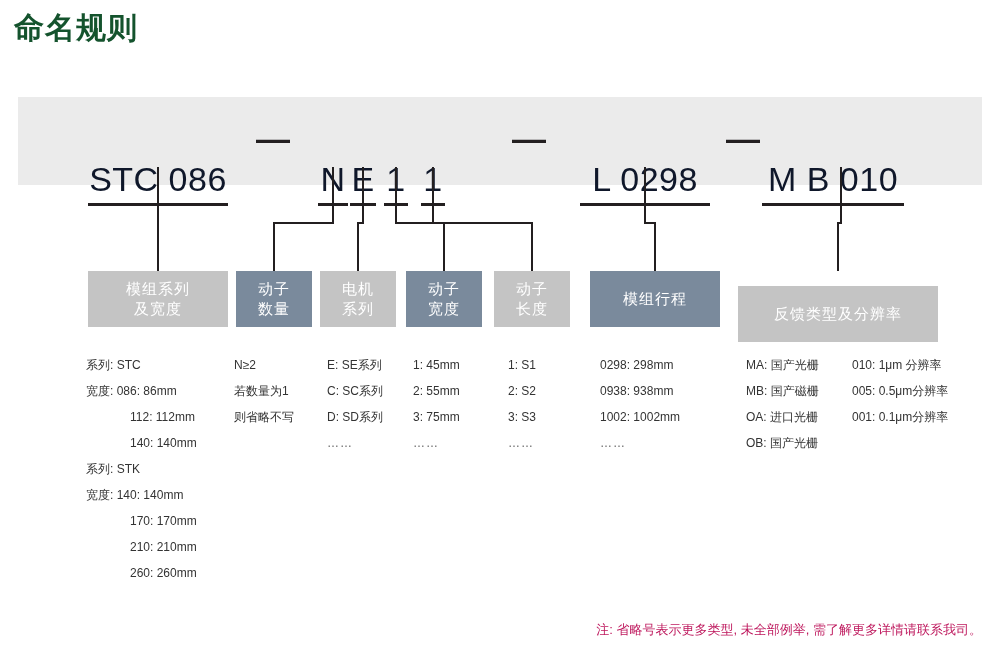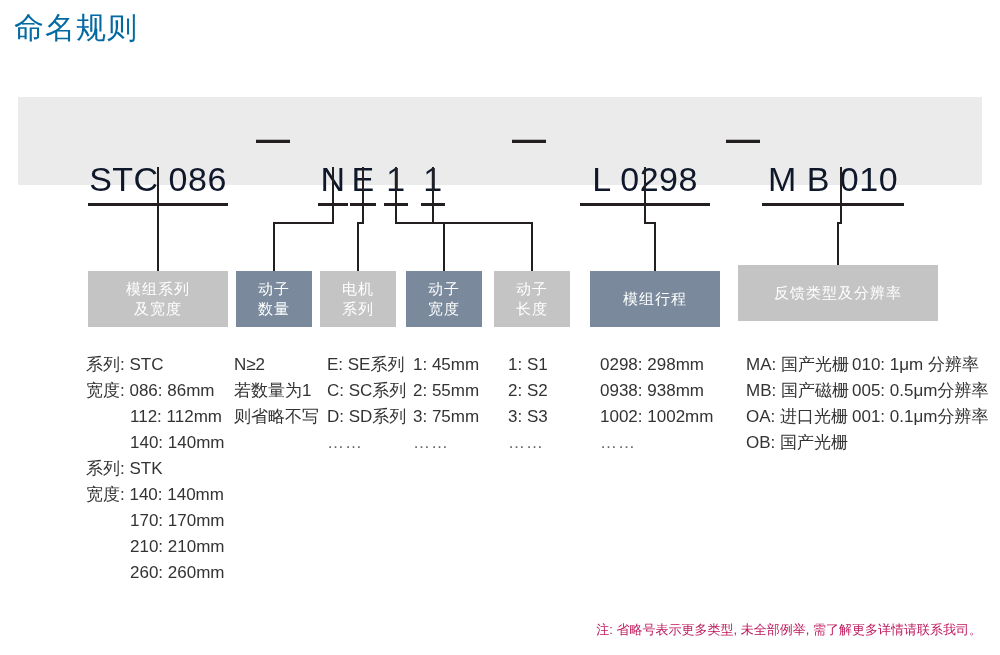--- a/index.html
+++ b/index.html
@@ -15,23 +15,23 @@
     position: relative;
     overflow: hidden;
   }
 
   
   .page-title {
     position: absolute;
     left: 14px;
     top: 8px;
     font-size: 30px;
-    font-weight: normal;
+    font-weight: bold;
     letter-spacing: 1px;
-    color: #0369a1;
+    color: #14532d;
   }
 
   
   .code-banner {
     position: absolute;
     left: 18px;
     top: 97px;
     width: 964px;
     height: 88px;
     background: #ebebeb;
@@ -93,21 +93,21 @@
     font-size: 15px;
     line-height: 20px;
     letter-spacing: 1px;
   }
   .box.light { background: #c4c4c4; }
   .box.dark  { background: #7a8a9c; }
 
   
   .detail {
     position: absolute;
-    font-size: 17px;
+    font-size: 12px;
     line-height: 26px;
     color: #333333;
     white-space: nowrap;
   }
   .detail .row {
     display: block;
   }
   .dots {
     letter-spacing: 1px;
     color: #666;
@@ -173,21 +173,21 @@
       <span style="white-space: pre-line;">动子
 宽度</span>
     </div>
     <div class="box light" style="left: 494px; top: 271px; width: 76px;">
       <span style="white-space: pre-line;">动子
 长度</span>
     </div>
     <div class="box dark" style="left: 590px; top: 271px; width: 130px;">
       <span style="white-space: pre-line;">模组行程</span>
     </div>
-    <div class="box light" style="left: 738px; top: 265px; width: 200px;">
+    <div class="box light" style="left: 738px; top: 286px; width: 200px;">
       <span style="white-space: pre-line;">反馈类型及分辨率</span>
     </div>
   </div>
 
 <div id="details-layer">
     <div class="detail" style="left: 86px; top: 352px;">
       <span class="row">系列: STC</span>
       <span class="row">宽度: 086: 86mm</span>
       <span class="row indent">112: 112mm</span>
       <span class="row indent">140: 140mm</span>

